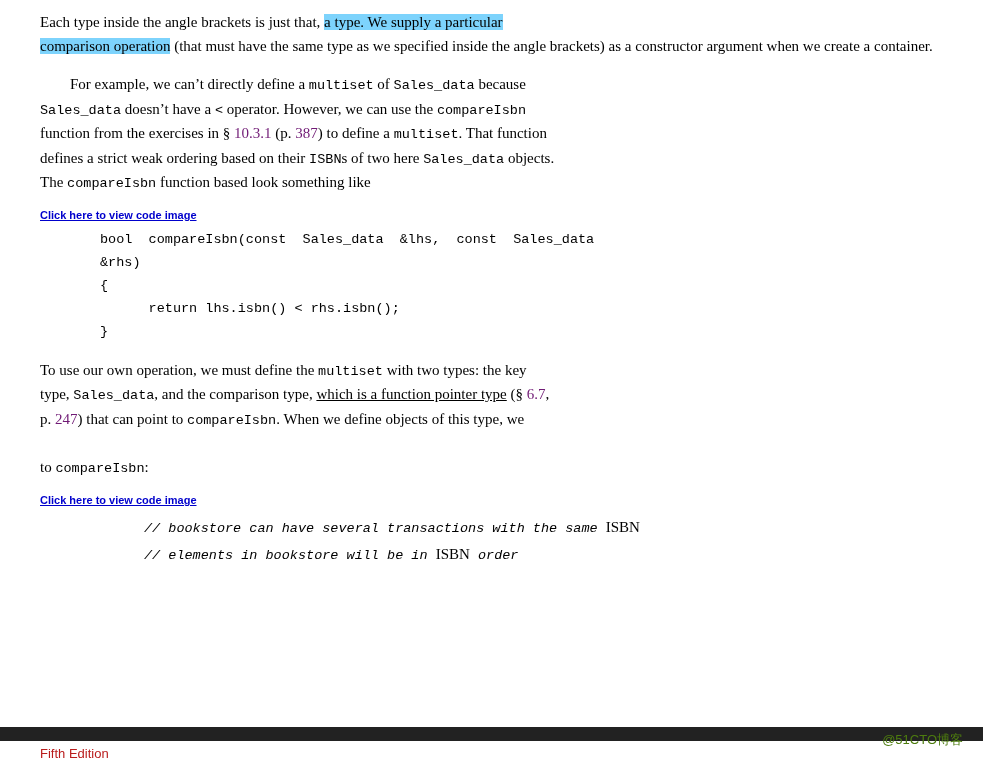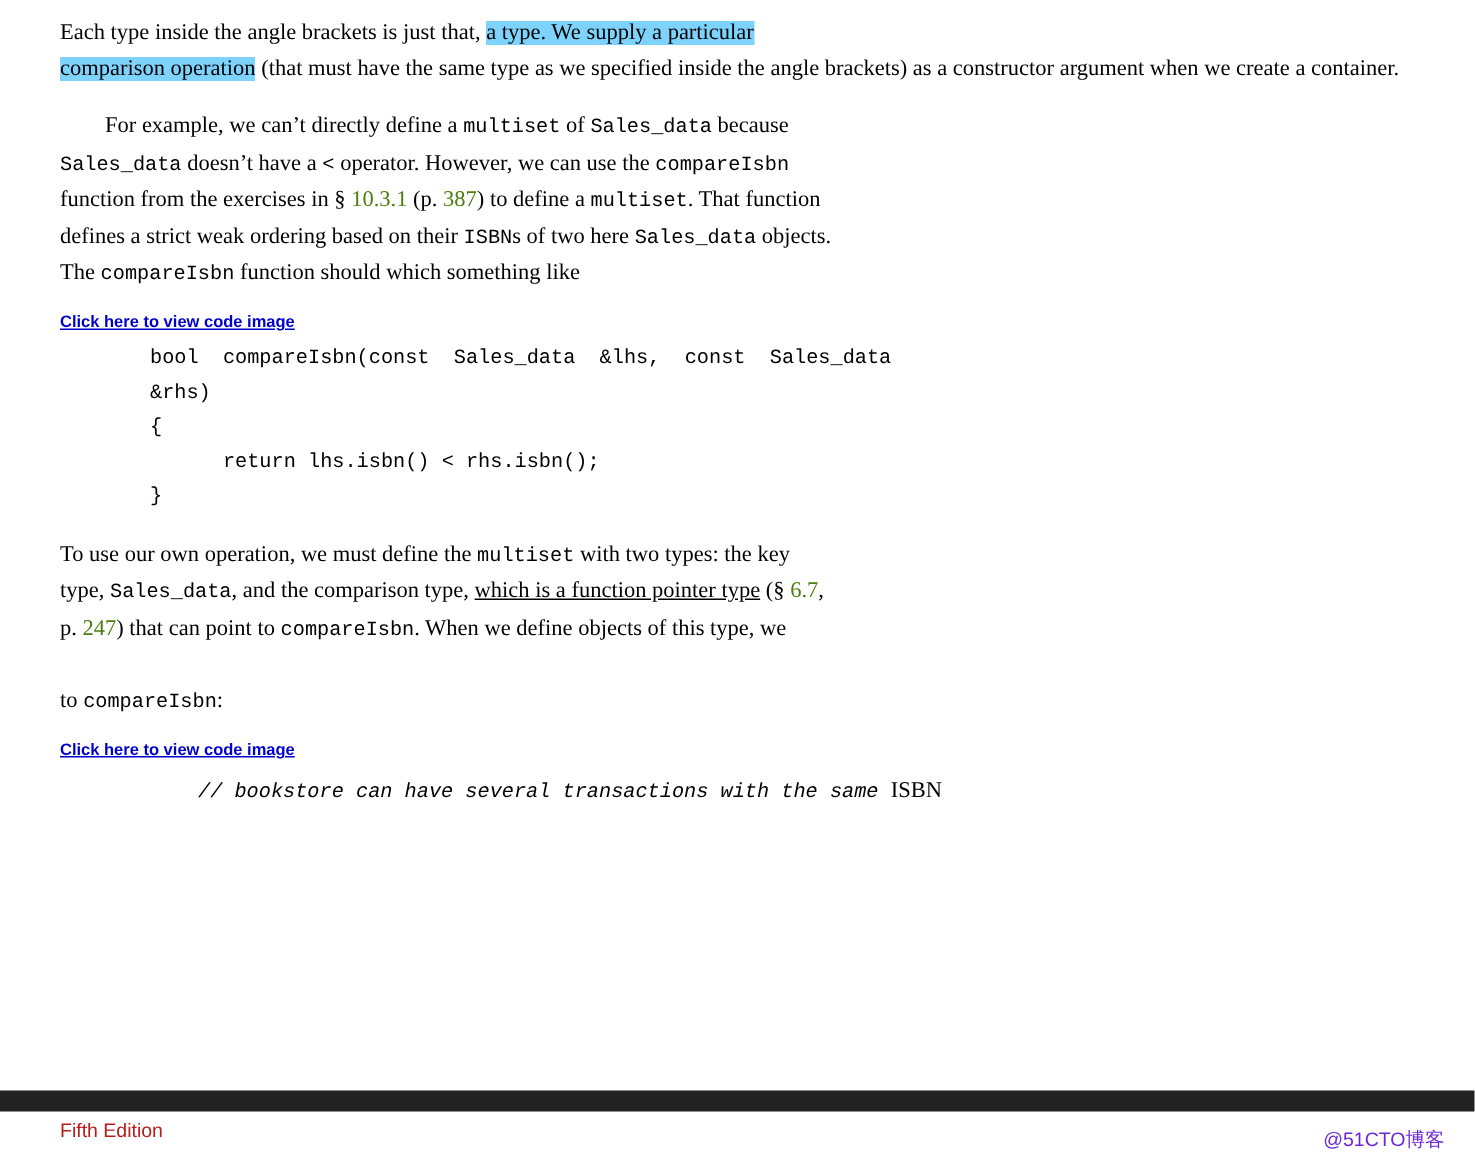--- a/index.html
+++ b/index.html
@@ -25,21 +25,21 @@
       line-height: 1.6;
     }
     .highlight-green-inline {
       background-color: #7dd3fc;
     }
     code, .mono {
       font-family: 'Courier New', Courier, monospace;
       font-size: 13.5px;
     }
     .link-blue {
-      color: #4d7c0f;
+      color: #701a75;
       text-decoration: none;
     }
     .click-code-link {
       color: #0000cc;
       font-weight: bold;
       font-size: 11px;
       display: block;
       margin: 8px 0 8px 0;
       font-family: Arial, sans-serif;
     }
@@ -65,31 +65,31 @@
     .footer {
       position: fixed;
       bottom: 8px;
       left: 40px;
       font-size: 13px;
       color: #b91c1c;
       font-family: Arial, sans-serif;
     }
     .footer-right {
       position: fixed;
-      bottom: 0;
+      bottom: 20px;
       right: 20px;
       font-size: 13px;
-      color: #6d28d9;
+      color: #4d7c0f;
       font-family: Arial, sans-serif;
     }
     .comment-line {
       font-family: 'Courier New', Courier, monospace;
       font-style: italic;
       font-size: 13.5px;
-      margin-left: 32px;
+      margin-left: 44px;
       line-height: 1.8;
       display: block;
     }
     .comment-isbn {
       font-family: Georgia, serif;
       font-style: normal;
       font-size: 15px;
     }
   </style>
 </head>
@@ -100,21 +100,21 @@
   <p class="para">
     <span>Each type inside the angle brackets is just that, </span><span class="highlight-green-inline">a type.</span><span class="highlight-green-inline"> We supply a particular</span>
     <br><span class="highlight-green-inline"> comparison operation</span><span> (that must have the same type as we specified inside the angle brackets) as a constructor argument when we create a container.</span>
   </p>
 
   <p class="para-indent">
     <span>For example, we can’t directly define a </span><code class="mono">multiset</code><span> of </span><code class="mono">Sales_data</code><span> because</span><br>
     <code class="mono">Sales_data</code><span> doesn’t have a </span><code class="mono">&lt;</code><span> operator. However, we can use the </span><code class="mono">compareIsbn</code><br>
     <span>function from the exercises in § </span><a class="link-blue" href="#">10.3.1</a><span> (p. </span><a class="link-blue" href="#">387</a><span>) to define a </span><code class="mono">multiset</code><span>. That function</span><br>
     <span>defines a strict weak ordering based on their </span><code class="mono">ISBN</code><span>s of two here </span><code class="mono">Sales_data</code><span> objects.</span><br>
-    <span>The </span><code class="mono">compareIsbn</code><span> function should which something like</span>
+    <span>The </span><code class="mono">compareIsbn</code><span> function based look something like</span>
   </p>
 
   <a class="click-code-link" href="#">Click here to view code image</a>
 
   <div class="code-block"><span>bool  compareIsbn(const  Sales_data  &amp;lhs,  const  Sales_data</span>
 <span>&amp;rhs)</span>
 <span>{</span>
 <span>      return lhs.isbn() &lt; rhs.isbn();</span>
 <span>}</span></div>
 
@@ -123,20 +123,21 @@
     <span>type, </span><code class="mono">Sales_data</code><span>, and the comparison type, </span><span class="underline">which is a function pointer type</span><span> (§ </span><a class="link-blue" href="#">6.7</a><span>,</span><br>
     <span>p. </span><a class="link-blue" href="#">247</a><span>) that can point to </span><code class="mono">compareIsbn</code><span>. When we define objects of this type, we</span><br>
     <br>
     <span>to </span><code class="mono">compareIsbn</code><span>:</span>
   </p>
 
   <a class="click-code-link" href="#">Click here to view code image</a>
 
   <div style="margin-left:60px; margin-top:8px;">
     <span class="comment-line"><span>//  bookstore  can have several transactions with the same  </span><span class="comment-isbn">ISBN</span></span>
+    <span class="comment-line"><span>//  elements in  bookstore  will be in  </span><span class="comment-isbn">ISBN</span><span>  order</span></span>
   </div>
 
 </div>
 
 <div class="bottom-bar"></div>
 
 <div class="footer">Fifth Edition</div>
 
 <div class="footer-right">@51CTO博客</div>
 

